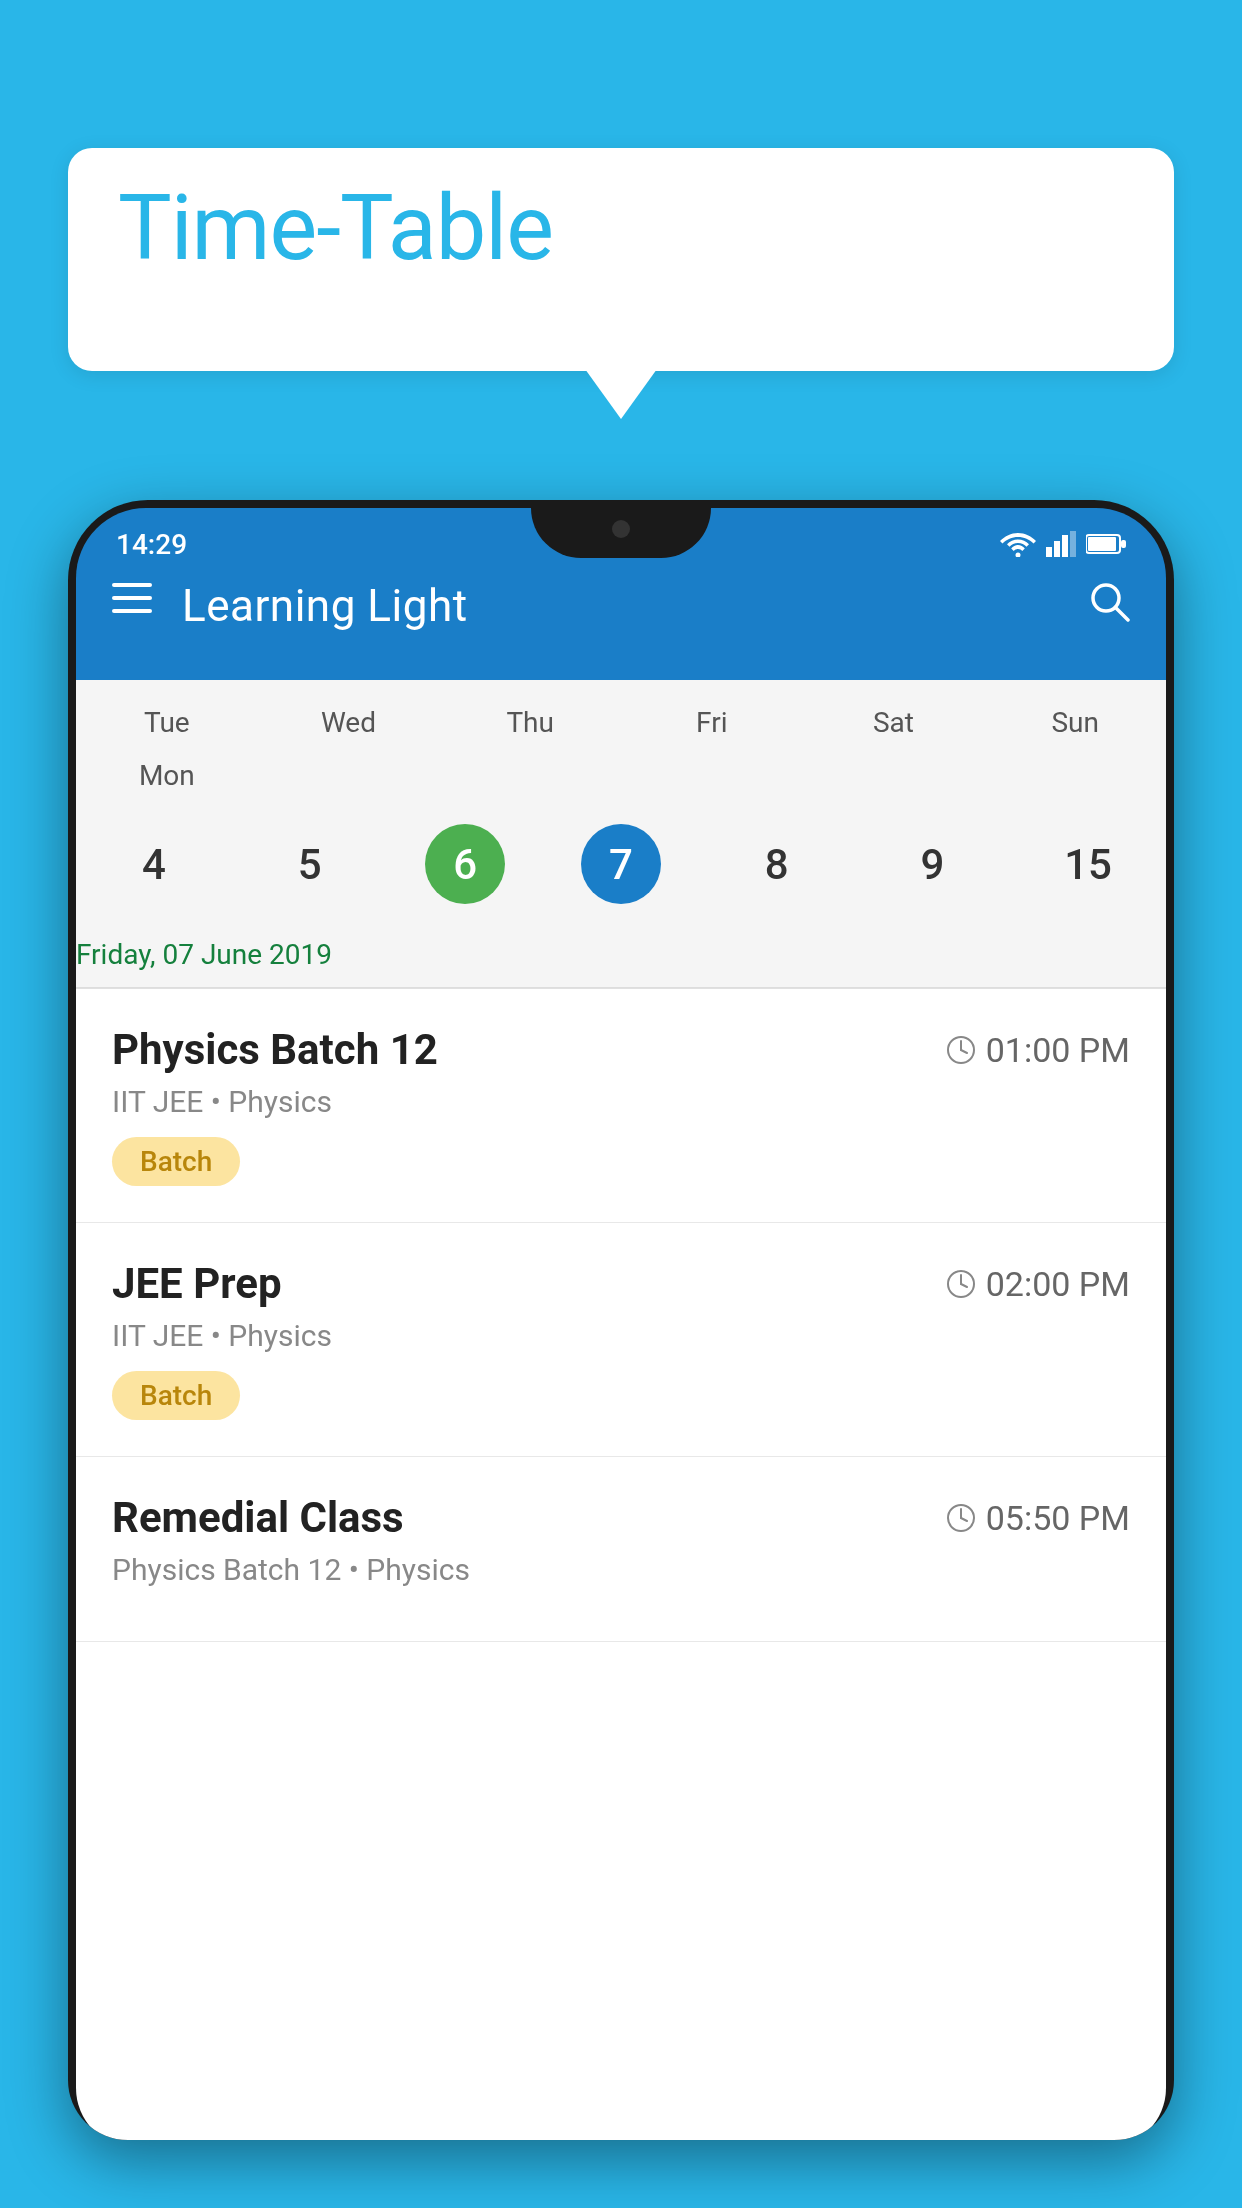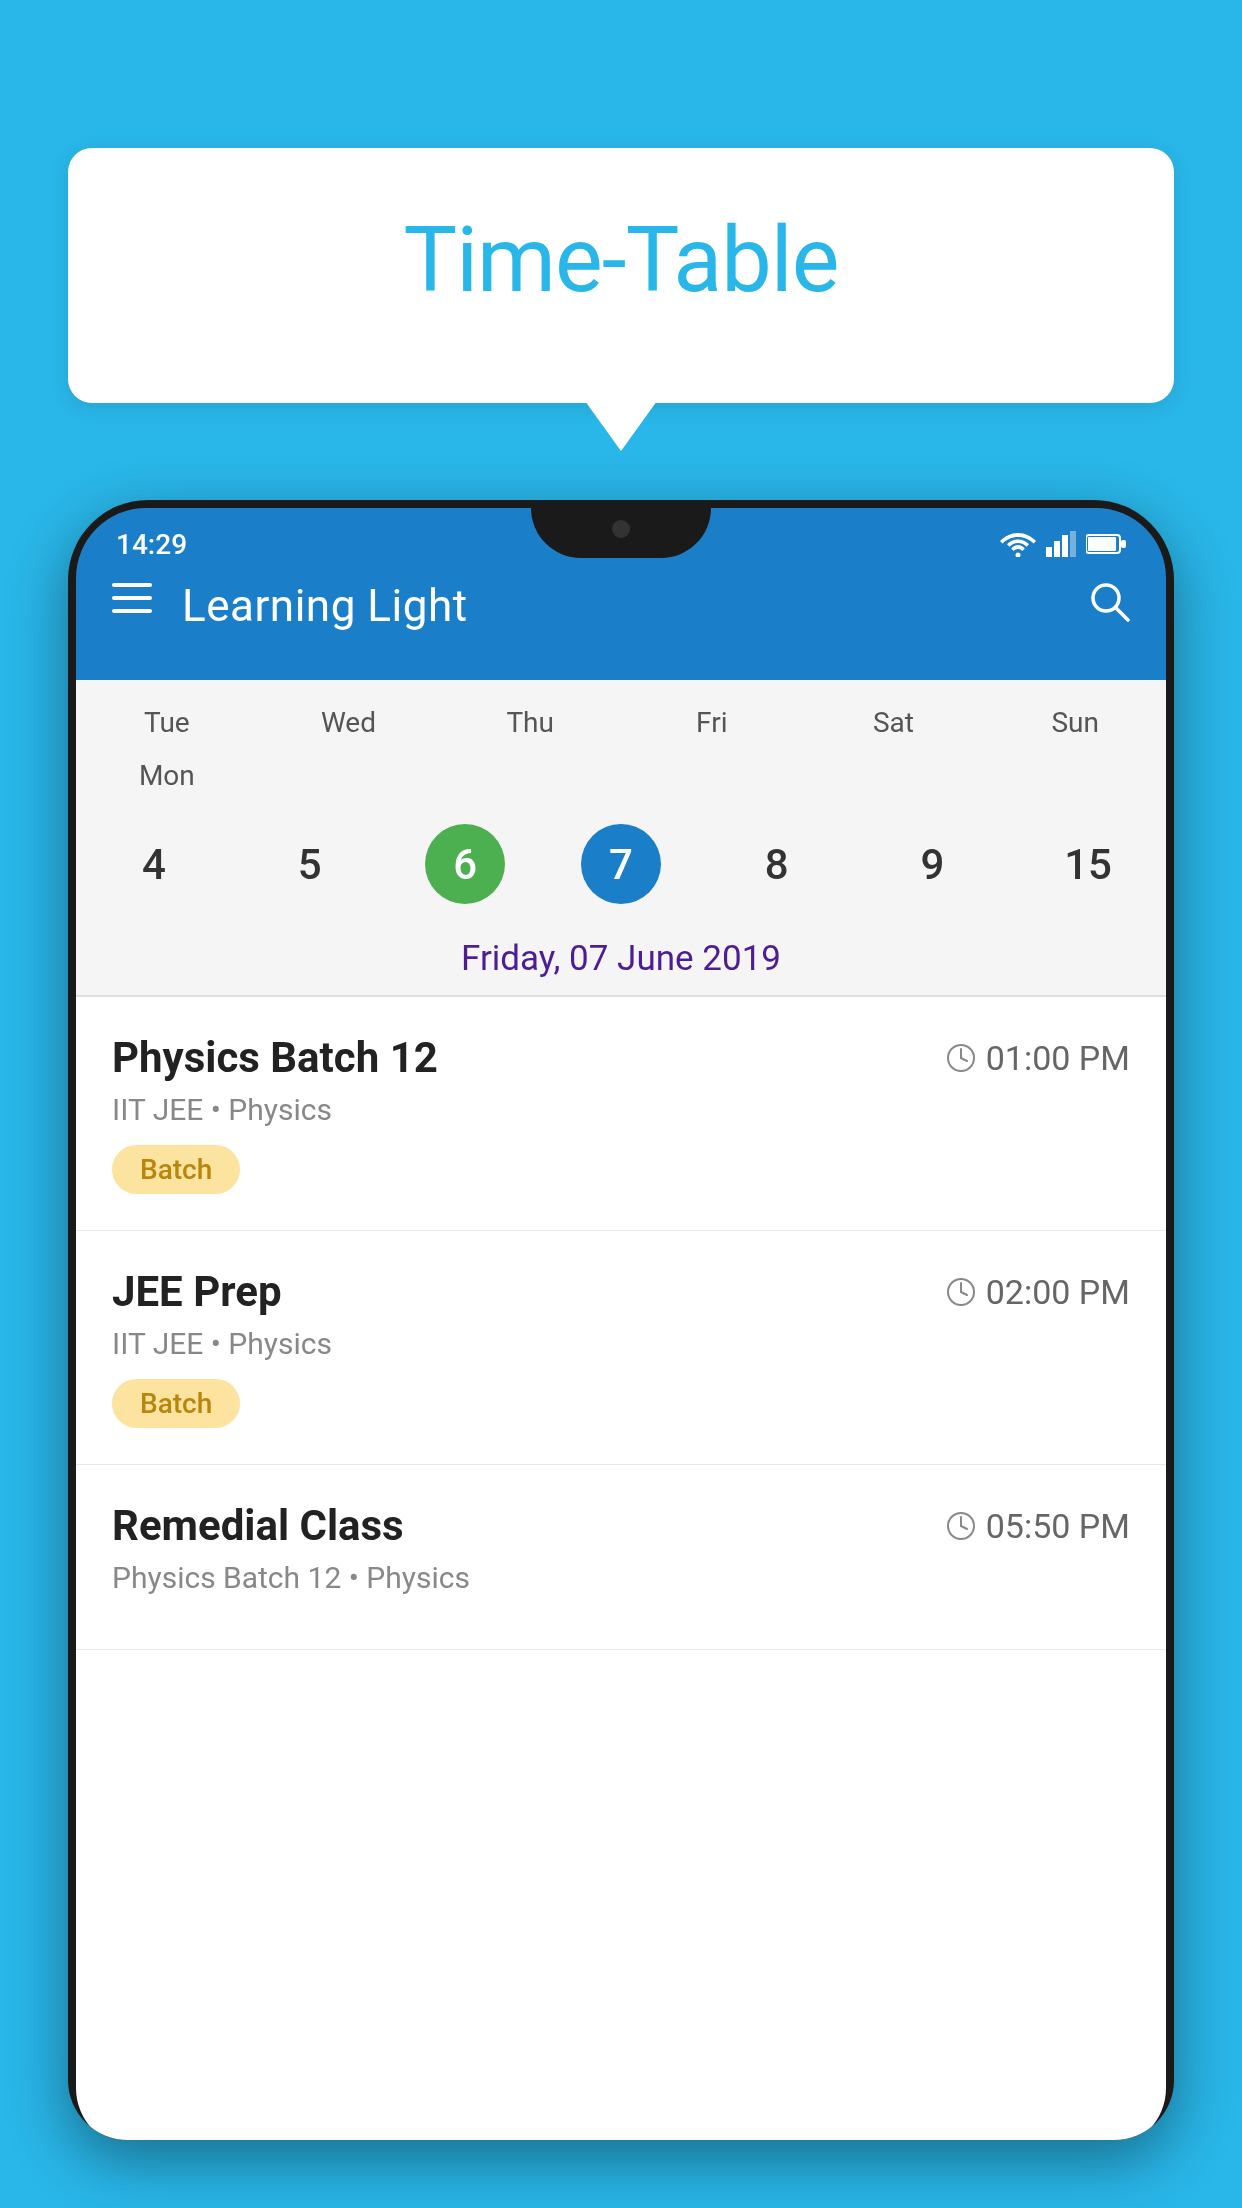--- a/index.html
+++ b/index.html
@@ -18,22 +18,22 @@
     .speech-bubble-wrapper {
       position: absolute;
       top: 148px;
       left: 68px;
       right: 68px;
     }
 
     .speech-bubble {
       background: white;
       border-radius: 24px;
-      padding: 60px 50px 70px;
-      text-align: center;
+      padding: 28px 50px 70px;
+      text-align: left;
       position: relative;
       box-shadow: 0 4px 20px rgba(0,0,0,0.1);
     }
 
     .speech-bubble::after {
       content: '';
       position: absolute;
       bottom: -48px;
       left: 50%;
       transform: translateX(-50%);
@@ -213,23 +213,22 @@
       background: #4caf50;
       color: white;
     }
 
     .date-cell.selected .date-circle {
       background: #1a7ec8;
       color: white;
     }
 
     .calendar-selected-date {
-      text-align: center;
-      font-size: 35px;
-      color: #4c1d95;
+      font-size: 28px;
+      color: #15803d;
       padding: 8px 0 16px;
       background: #f5f5f5;
       border-bottom: 1px solid #ddd;
     }
 
     
     .schedule-list {
       background: white;
       overflow-y: auto;
     }

